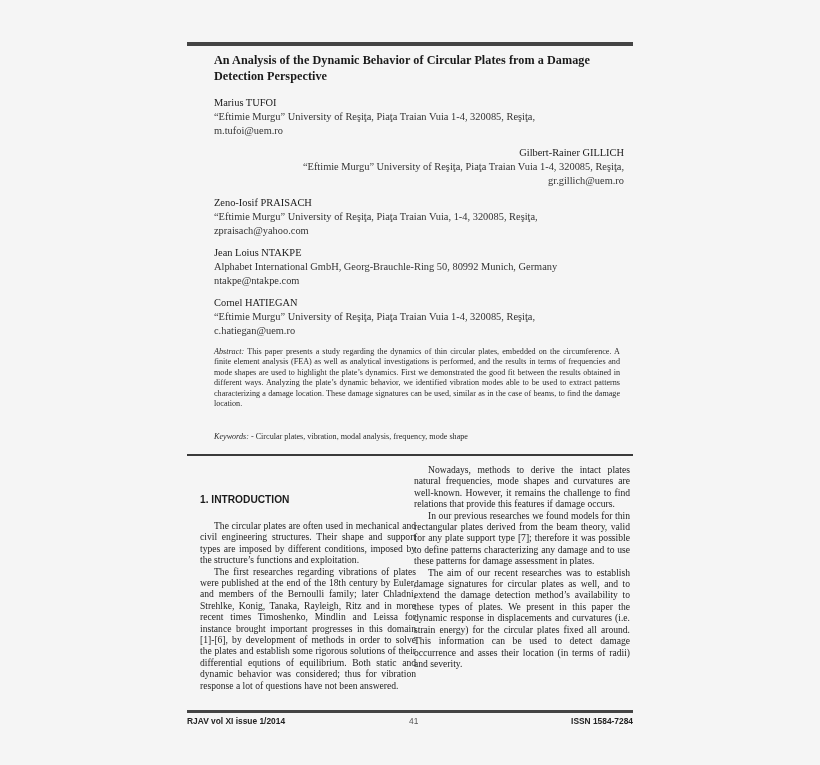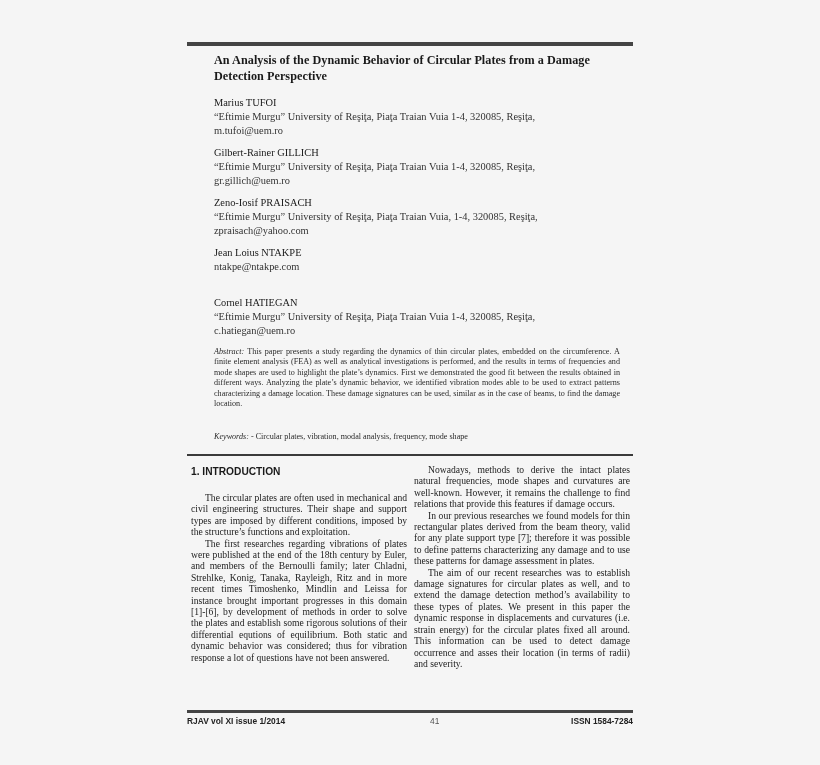--- a/index.html
+++ b/index.html
@@ -87,21 +87,21 @@
     }
     .col {
       position: absolute;
       top: 461px;
       width: 216px;
       font-size: 9.6px;
       line-height: 11.4px;
       text-align: justify;
       color: #222;
     }
-    .col.left { left: 4px; }
+    .col.left { left: 13px; margin-top: 28px; }
     .col.right { left: 227px; top: 464px; }
     .section-heading {
       font-family: "Liberation Sans", "DejaVu Sans", sans-serif;
       font-weight: bold;
       font-size: 10.2px;
       line-height: 13px;
       margin: 4px 0 14px 0;
       color: #1a1a1a;
       text-align: left;
     }
@@ -130,21 +130,20 @@
     .footer .journal {
       position: absolute;
       left: 0;
       font-weight: bold;
       color: #222;
     }
     .footer .pagenum {
       position: absolute;
       left: 222px;
       color: #555;
-      margin-left: 21px;
     }
     .footer .issn {
       position: absolute;
       right: 0;
       font-weight: bold;
       color: #222;
     }
   </style>
 </head>
 <body>
@@ -154,34 +153,35 @@
   <div class="top-rule"></div>
 
   <div class="title">An Analysis of the Dynamic Behavior of Circular Plates from a Damage Detection Perspective</div>
 
   <div class="author" style="top:96px;">
     <div class="name">Marius TUFOI</div>
     <div class="affil">“Eftimie Murgu” University of Reşiţa, Piaţa Traian Vuia 1-4, 320085, Reşiţa,</div>
     <div class="email">m.tufoi@uem.ro</div>
   </div>
 
-  <div class="author" style="top:146px;">
+  <div class="author" style="top:146px;text-align:right;">
     <div class="name">Gilbert-Rainer GILLICH</div>
     <div class="affil">“Eftimie Murgu” University of Reşiţa, Piaţa Traian Vuia 1-4, 320085, Reşiţa,</div>
     <div class="email">gr.gillich@uem.ro</div>
   </div>
 
   <div class="author" style="top:196px;">
     <div class="name">Zeno-Iosif PRAISACH</div>
     <div class="affil">“Eftimie Murgu” University of Reşiţa, Piaţa Traian Vuia, 1-4, 320085, Reşiţa,</div>
     <div class="email">zpraisach@yahoo.com</div>
   </div>
 
   <div class="author" style="top:246px;">
     <div class="name">Jean Loius NTAKPE</div>
+    <div class="affil">Alphabet International GmbH, Georg-Brauchle-Ring 50, 80992 Munich, Germany</div>
     <div class="email">ntakpe@ntakpe.com</div>
   </div>
 
   <div class="author" style="top:296px;">
     <div class="name">Cornel HATIEGAN</div>
     <div class="affil">“Eftimie Murgu” University of Reşiţa, Piaţa Traian Vuia 1-4, 320085, Reşiţa,</div>
     <div class="email">c.hatiegan@uem.ro</div>
   </div>
 
   <div class="abstract">

